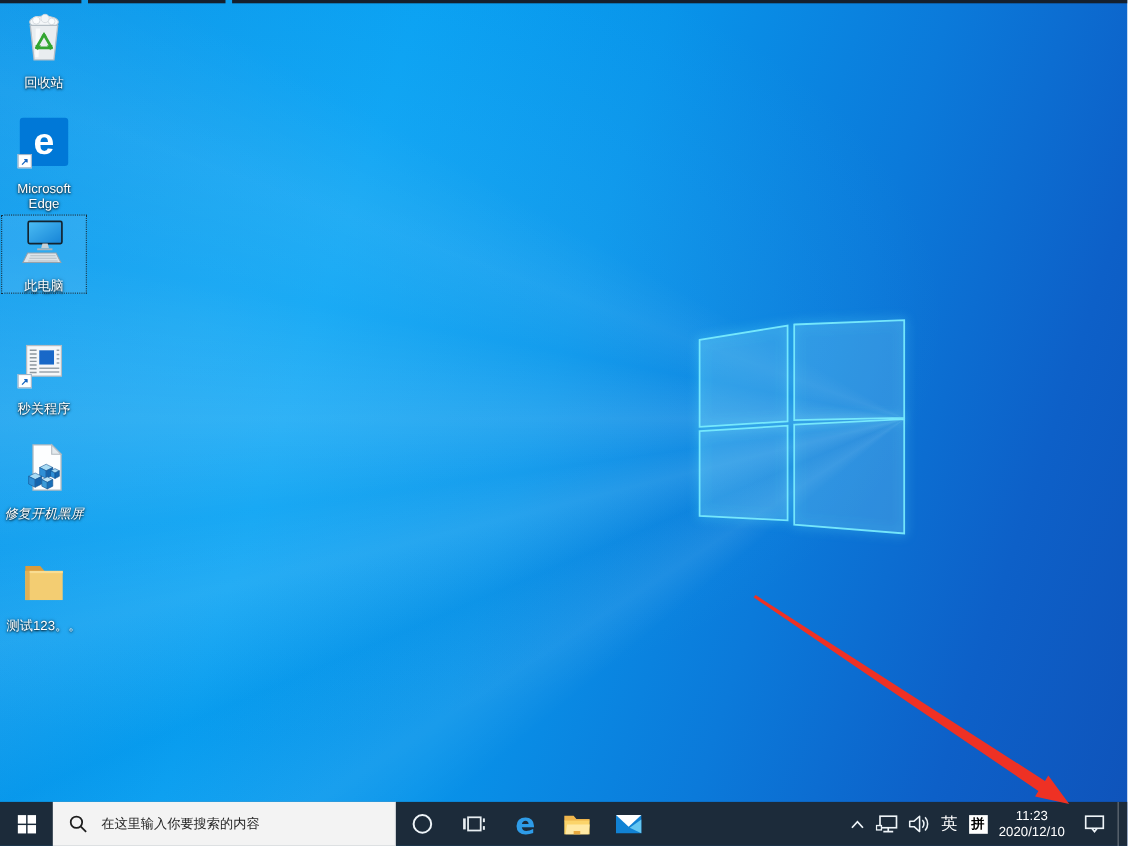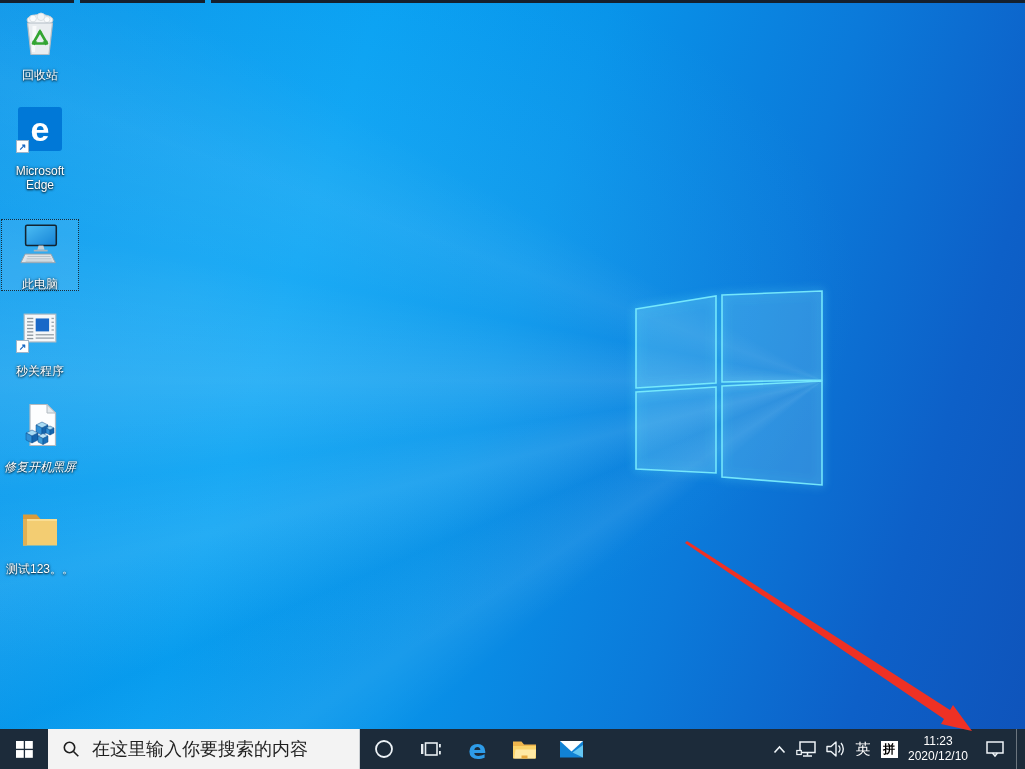--- a/index.html
+++ b/index.html
@@ -61,21 +61,21 @@
     display:flex;align-items:stretch;z-index:5;
   }
   .tb-btn{display:flex;align-items:center;justify-content:center;cursor:default;}
   .start-btn{width:48px;}
   .search-box{
     width:312px;background:#f3f3f3;display:flex;align-items:center;
     padding-left:14px;box-sizing:border-box;gap:10px;border-right:1px solid #c9cdd1;
   }
   .search-box input{
     border:none;outline:none;background:transparent;flex:1;
-    font-size:18px;font-family:"Liberation Sans",sans-serif;color:#0f172a;
+    font-size:12px;font-family:"Liberation Sans",sans-serif;color:#0f172a;
   }
   .search-box input::placeholder{color:#1f1f1f;opacity:1;}
   .app-btn{width:47px;}
   .edge-e{font-size:27px;font-weight:bold;color:#2e9ce8;line-height:1;font-family:"DejaVu Sans",sans-serif;}
   .tb-spacer{flex:1;}
   .tray{display:flex;align-items:center;}
   .tray-item{display:flex;align-items:center;justify-content:center;height:40px;}
   .ime-lang{color:#fff;font-size:15px;width:26px;}
   .ime-mode{width:26px;}
   .ime-mode .box{
@@ -125,21 +125,21 @@
 </div>
 
 <div class="icon-cell" style="top:102px;">
   <div class="icon-art">
     <div class="edge-tile">e</div>
     <div class="shortcut-badge">↗</div>
   </div>
   <div class="icon-label">Microsoft Edge</div>
 </div>
 
-<div class="icon-cell selected" style="top:219px;height:72px;">
+<div class="icon-cell selected" style="top:195px;height:72px;">
   <div class="icon-art" style="height:46px;">
     <svg width="46" height="46" viewBox="0 0 48 48">
       <defs>
         <linearGradient id="scr" x1="0" y1="0" x2="1" y2="1">
           <stop offset="0" stop-color="#4cbdf4"></stop>
             <stop offset="1" stop-color="#1583d6"></stop>
         </linearGradient>
       </defs>
       <rect x="9" y="4.5" width="32" height="21" rx="1.5" fill="url(#scr)" stroke="#13232f" stroke-width="1.6"></rect>
       <path d="M22.5 25.5 h5 l1.2 4.5 h-7.4 z" fill="#c7d1d8"></path>

